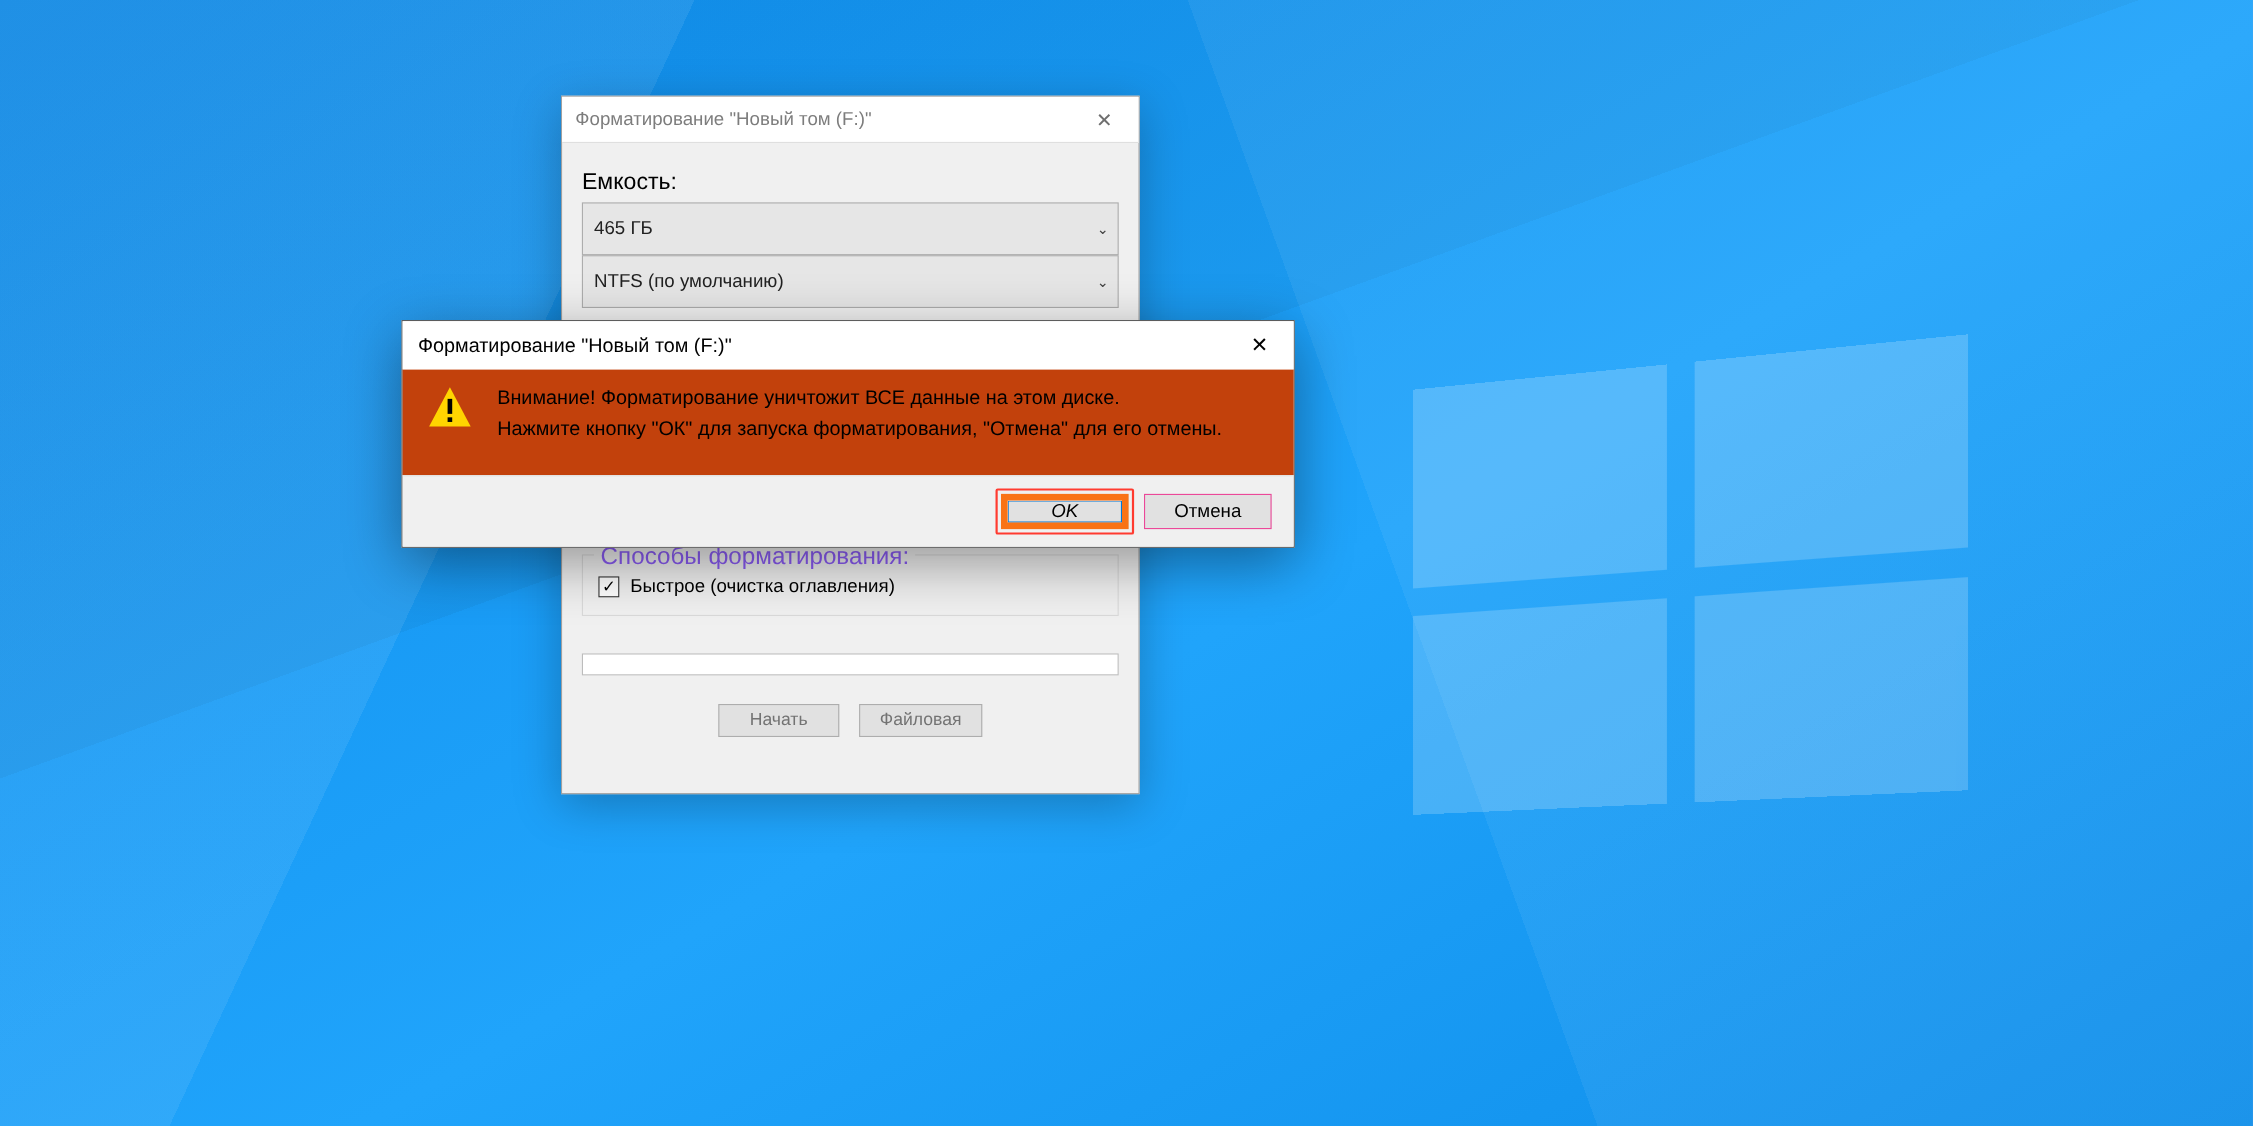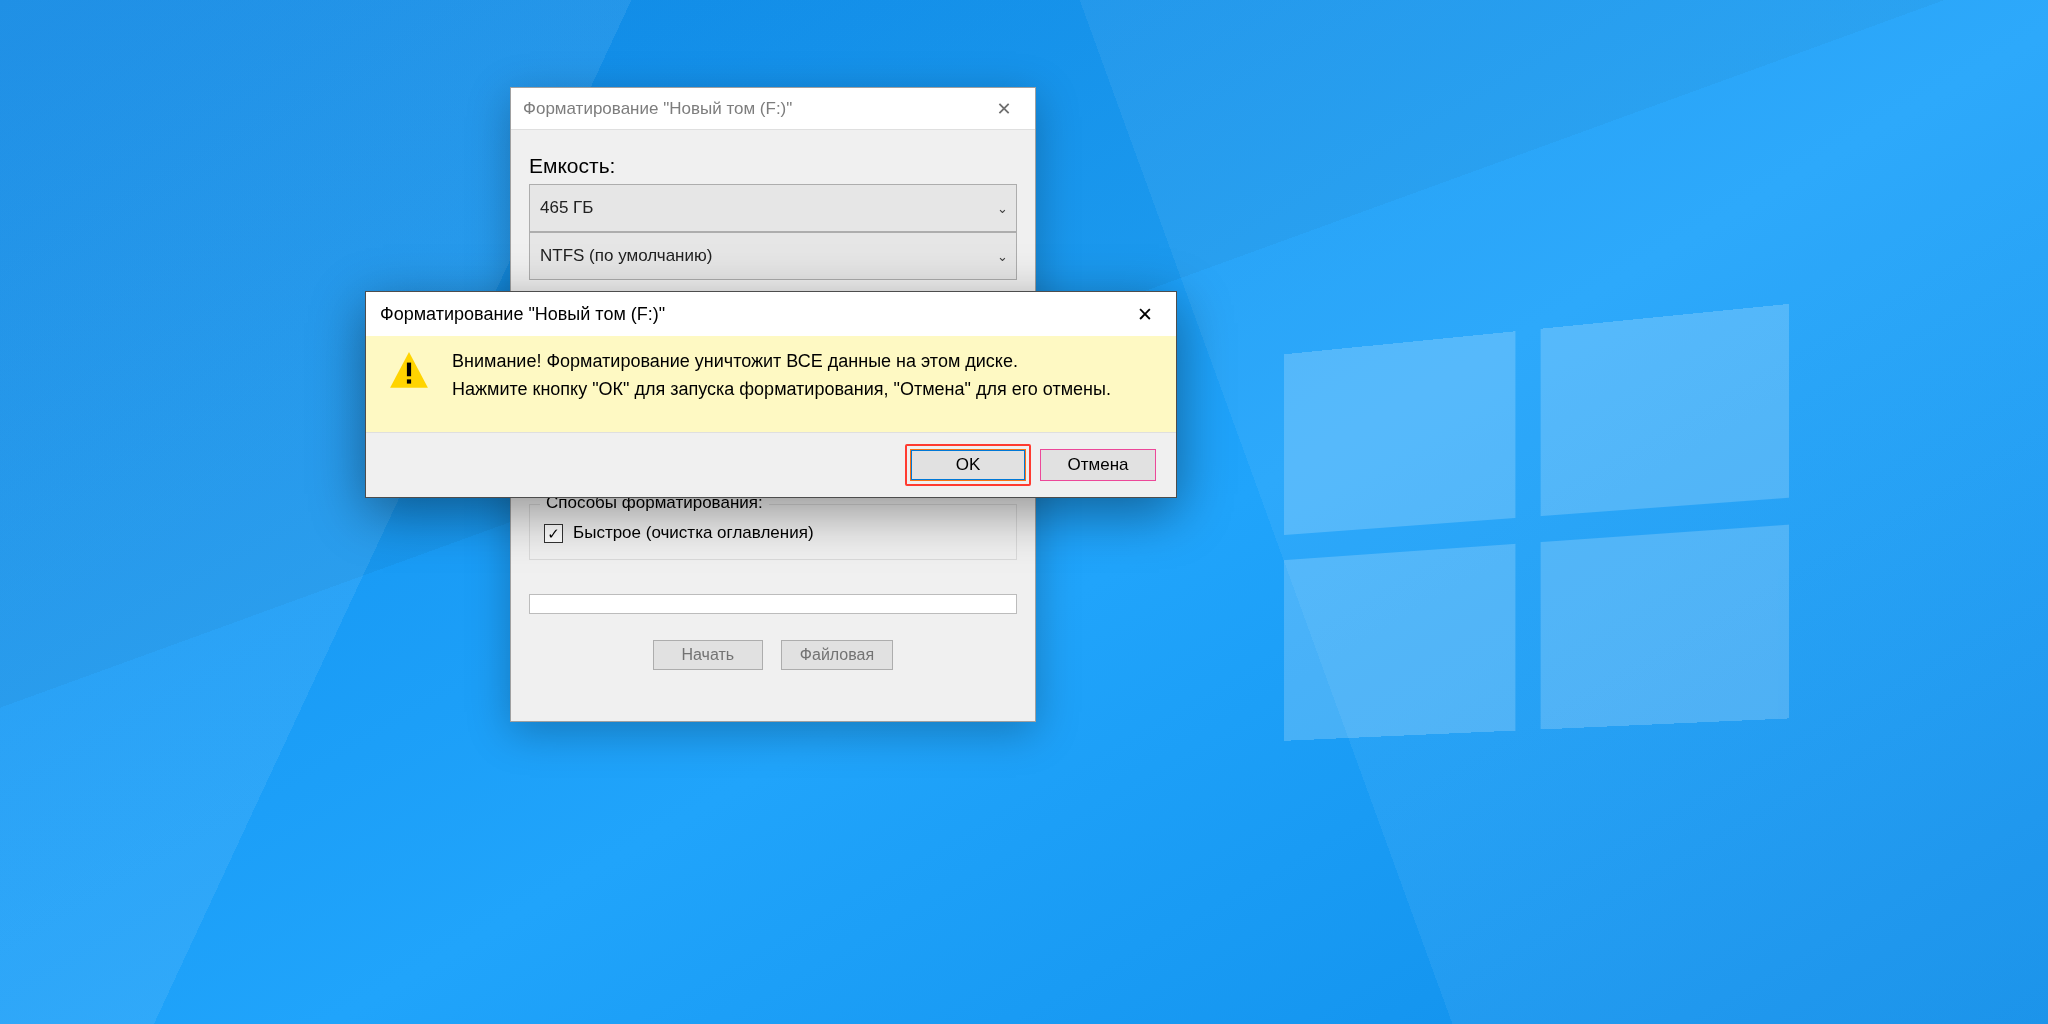--- a/index.html
+++ b/index.html
@@ -73,21 +73,21 @@
   .groupbox {
     border: 1px solid #d9d9d9;
     margin: 14px 0 0 0;
     padding: 12px 14px 16px 14px;
     position: relative;
     background: #f0f0f0;
   }
   .groupbox-legend {
     position: absolute; top: -12px; left: 10px;
     background: #f0f0f0; padding: 0 6px;
-    font-size: 17px; color: #000000;
+    font-size: 22px; color: #8b5cf6;
   }
   .chk-row { display: flex; align-items: center; gap: 10px; font-size: 17px; margin-top: 6px;}
   .chk {
     width: 19px; height: 19px;
     border: 1px solid #333;
     background: #fff;
     display: inline-flex; align-items: center; justify-content: center;
     font-size: 15px; line-height: 1;
   }
 
@@ -130,41 +130,42 @@
   .msg-title { flex: 1; color: #000; font-size: 18px; }
   .msg-close {
     width: 50px; height: 34px;
     display: flex; align-items: center; justify-content: center;
     font-size: 19px; color: #000; font-family: Arial, sans-serif;
   }
 
   .msg-content {
     display: flex; align-items: flex-start;
     padding: 12px 20px 28px 22px; gap: 22px;
-    background: #fef9c3;
+    background: #c2410c;
   }
   .warn-icon { width: 42px; height: 42px; flex: 0 0 42px; margin-top: 2px;}
   .msg-text { font-size: 18px; color: #000; line-height: 1.55; }
 
   .msg-footer {
     background: #f0f0f0;
     border-top: 1px solid #dfdfdf;
     padding: 16px 20px;
     display: flex; justify-content: flex-end; gap: 14px;
   }
   .mbtn {
     min-width: 116px; height: 32px;
     background: #e1e1e1;
     border: 1px solid #ec4899;
     font-size: 17px; color: #000;
     display: inline-flex; align-items: center; justify-content: center;
   }
   .mbtn.default {
-    border: 1px solid #f97316;
+    border: 6px solid #f97316;
     box-shadow: inset 0 0 0 1px #0078d7;
+    font-style: italic;
   }
   .highlight-ring {
     position: absolute;
     border: 2px solid #ff3b30;
     border-radius: 2px;
     pointer-events: none;
   }
   
   .ok-wrap { position: relative; }
   .ok-wrap .highlight-ring { left: -5px; top: -5px; right: -5px; bottom: -5px; }

